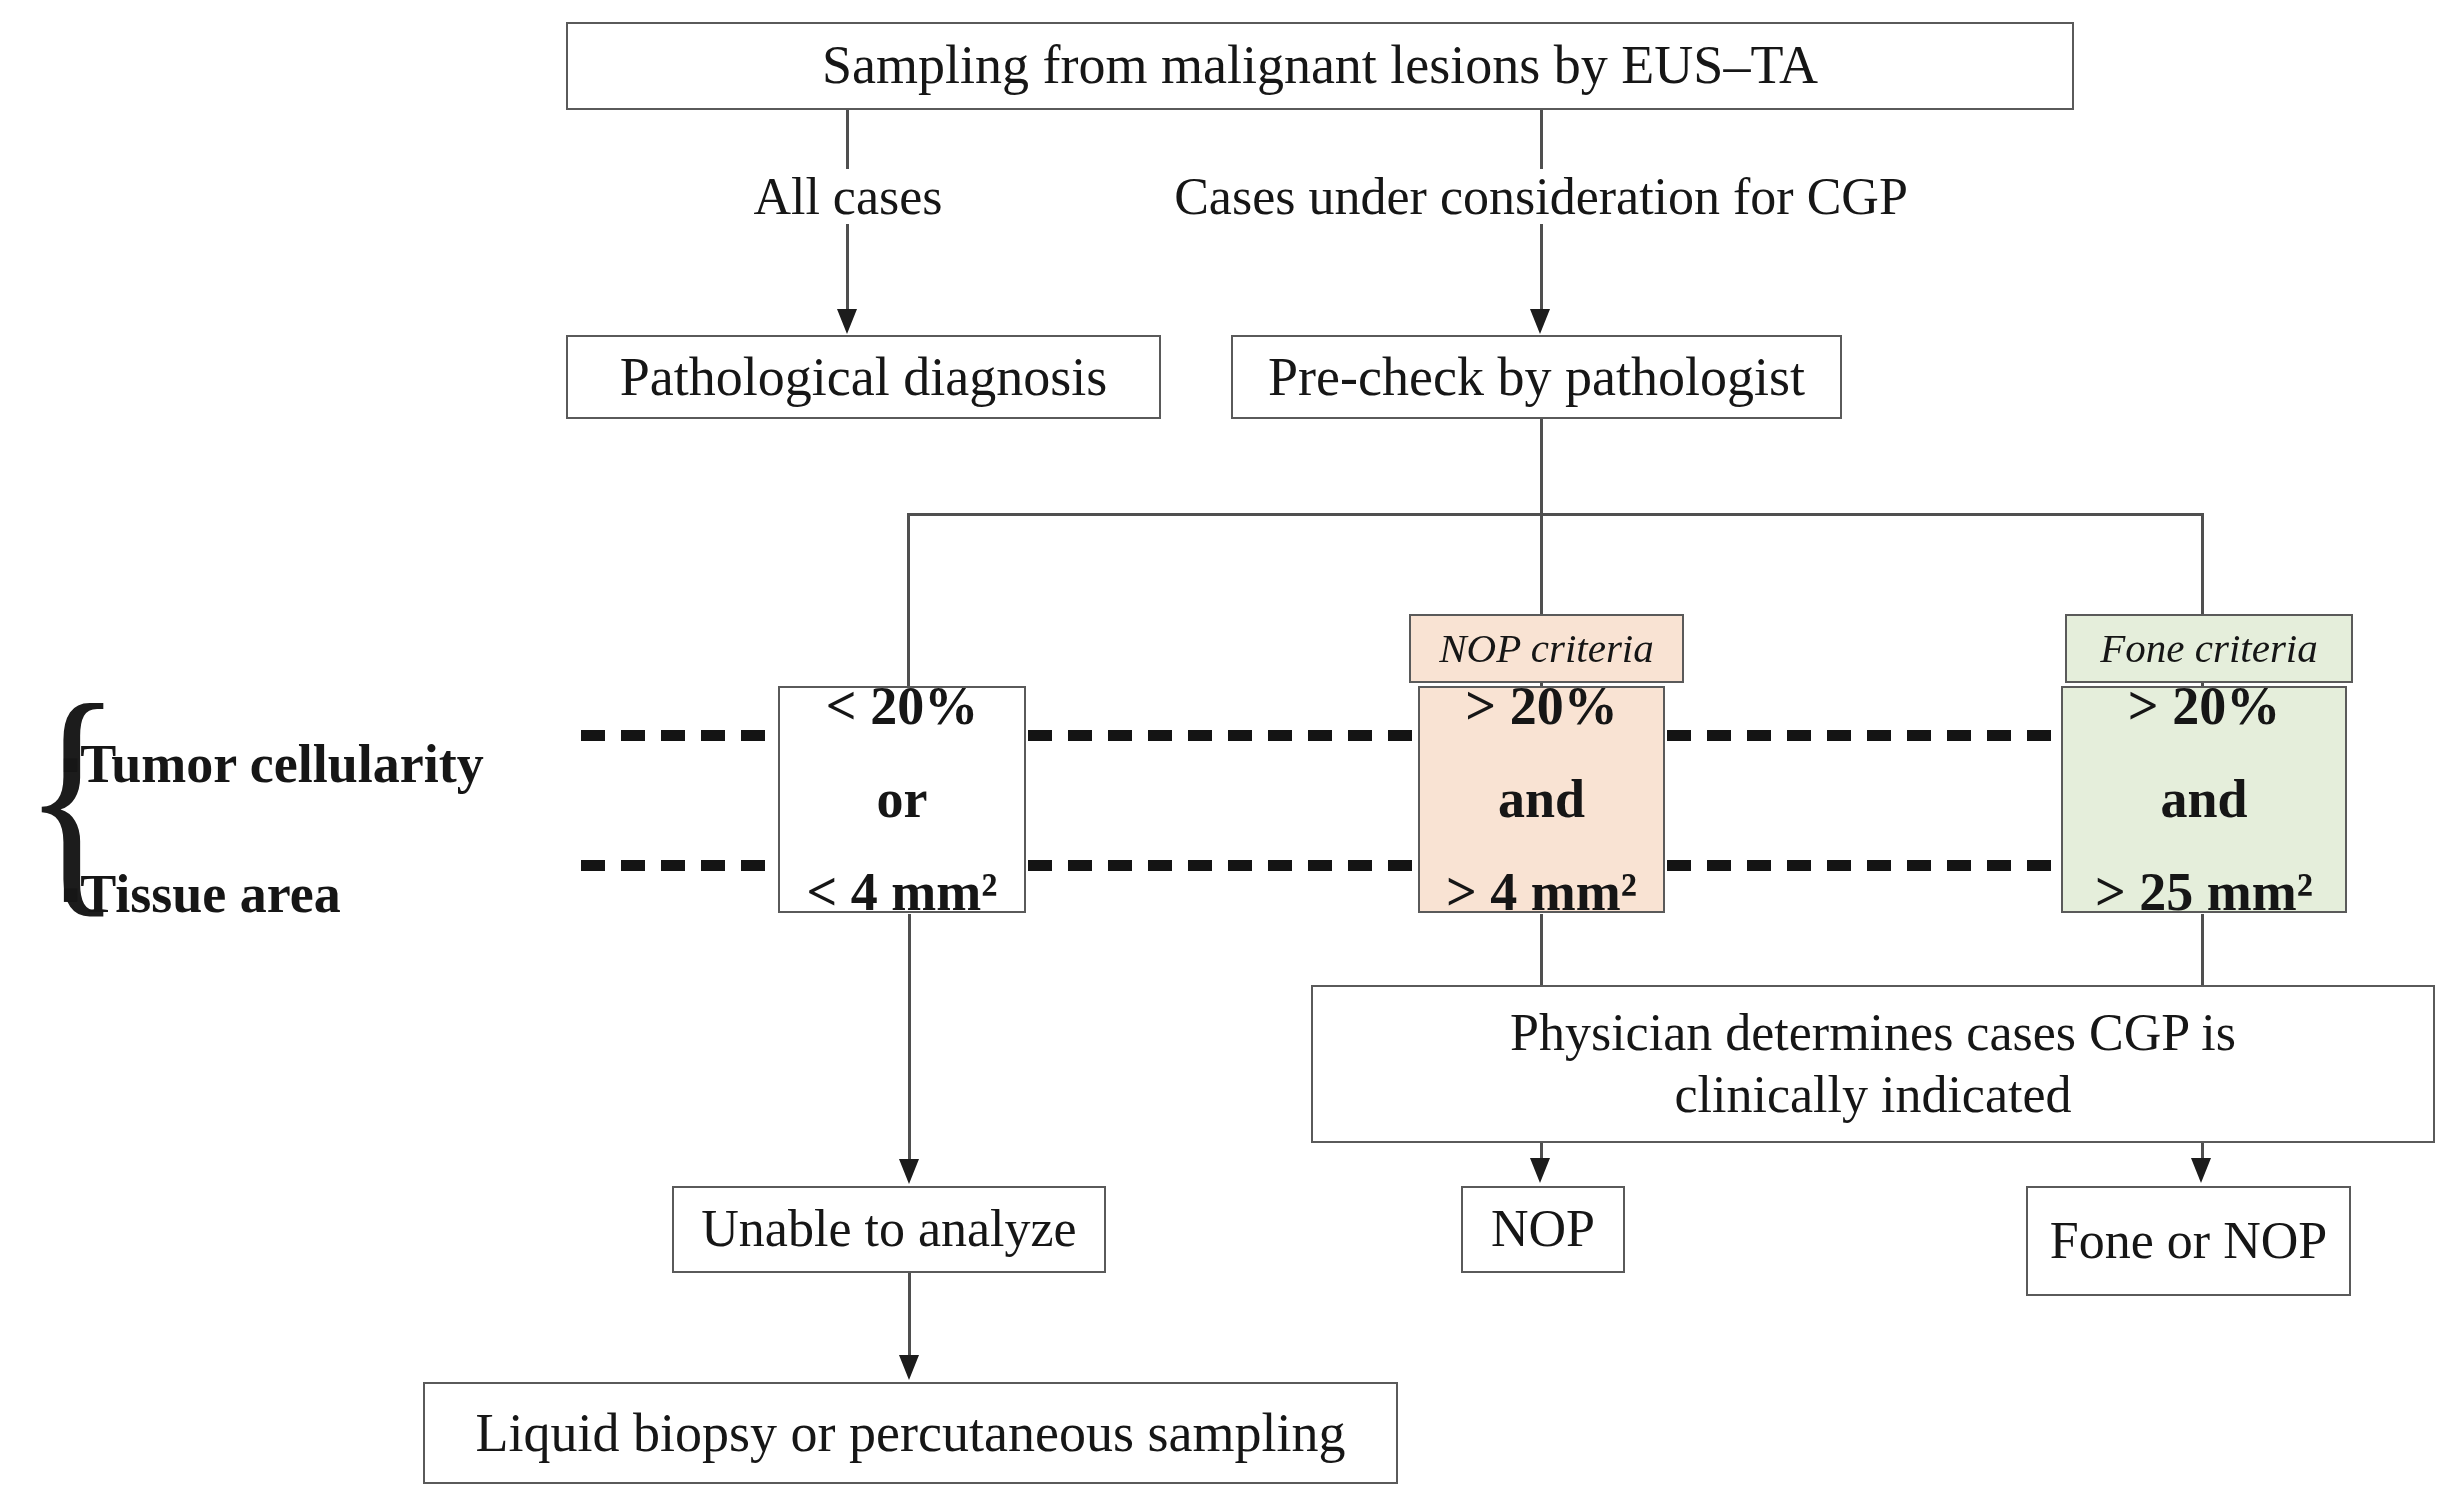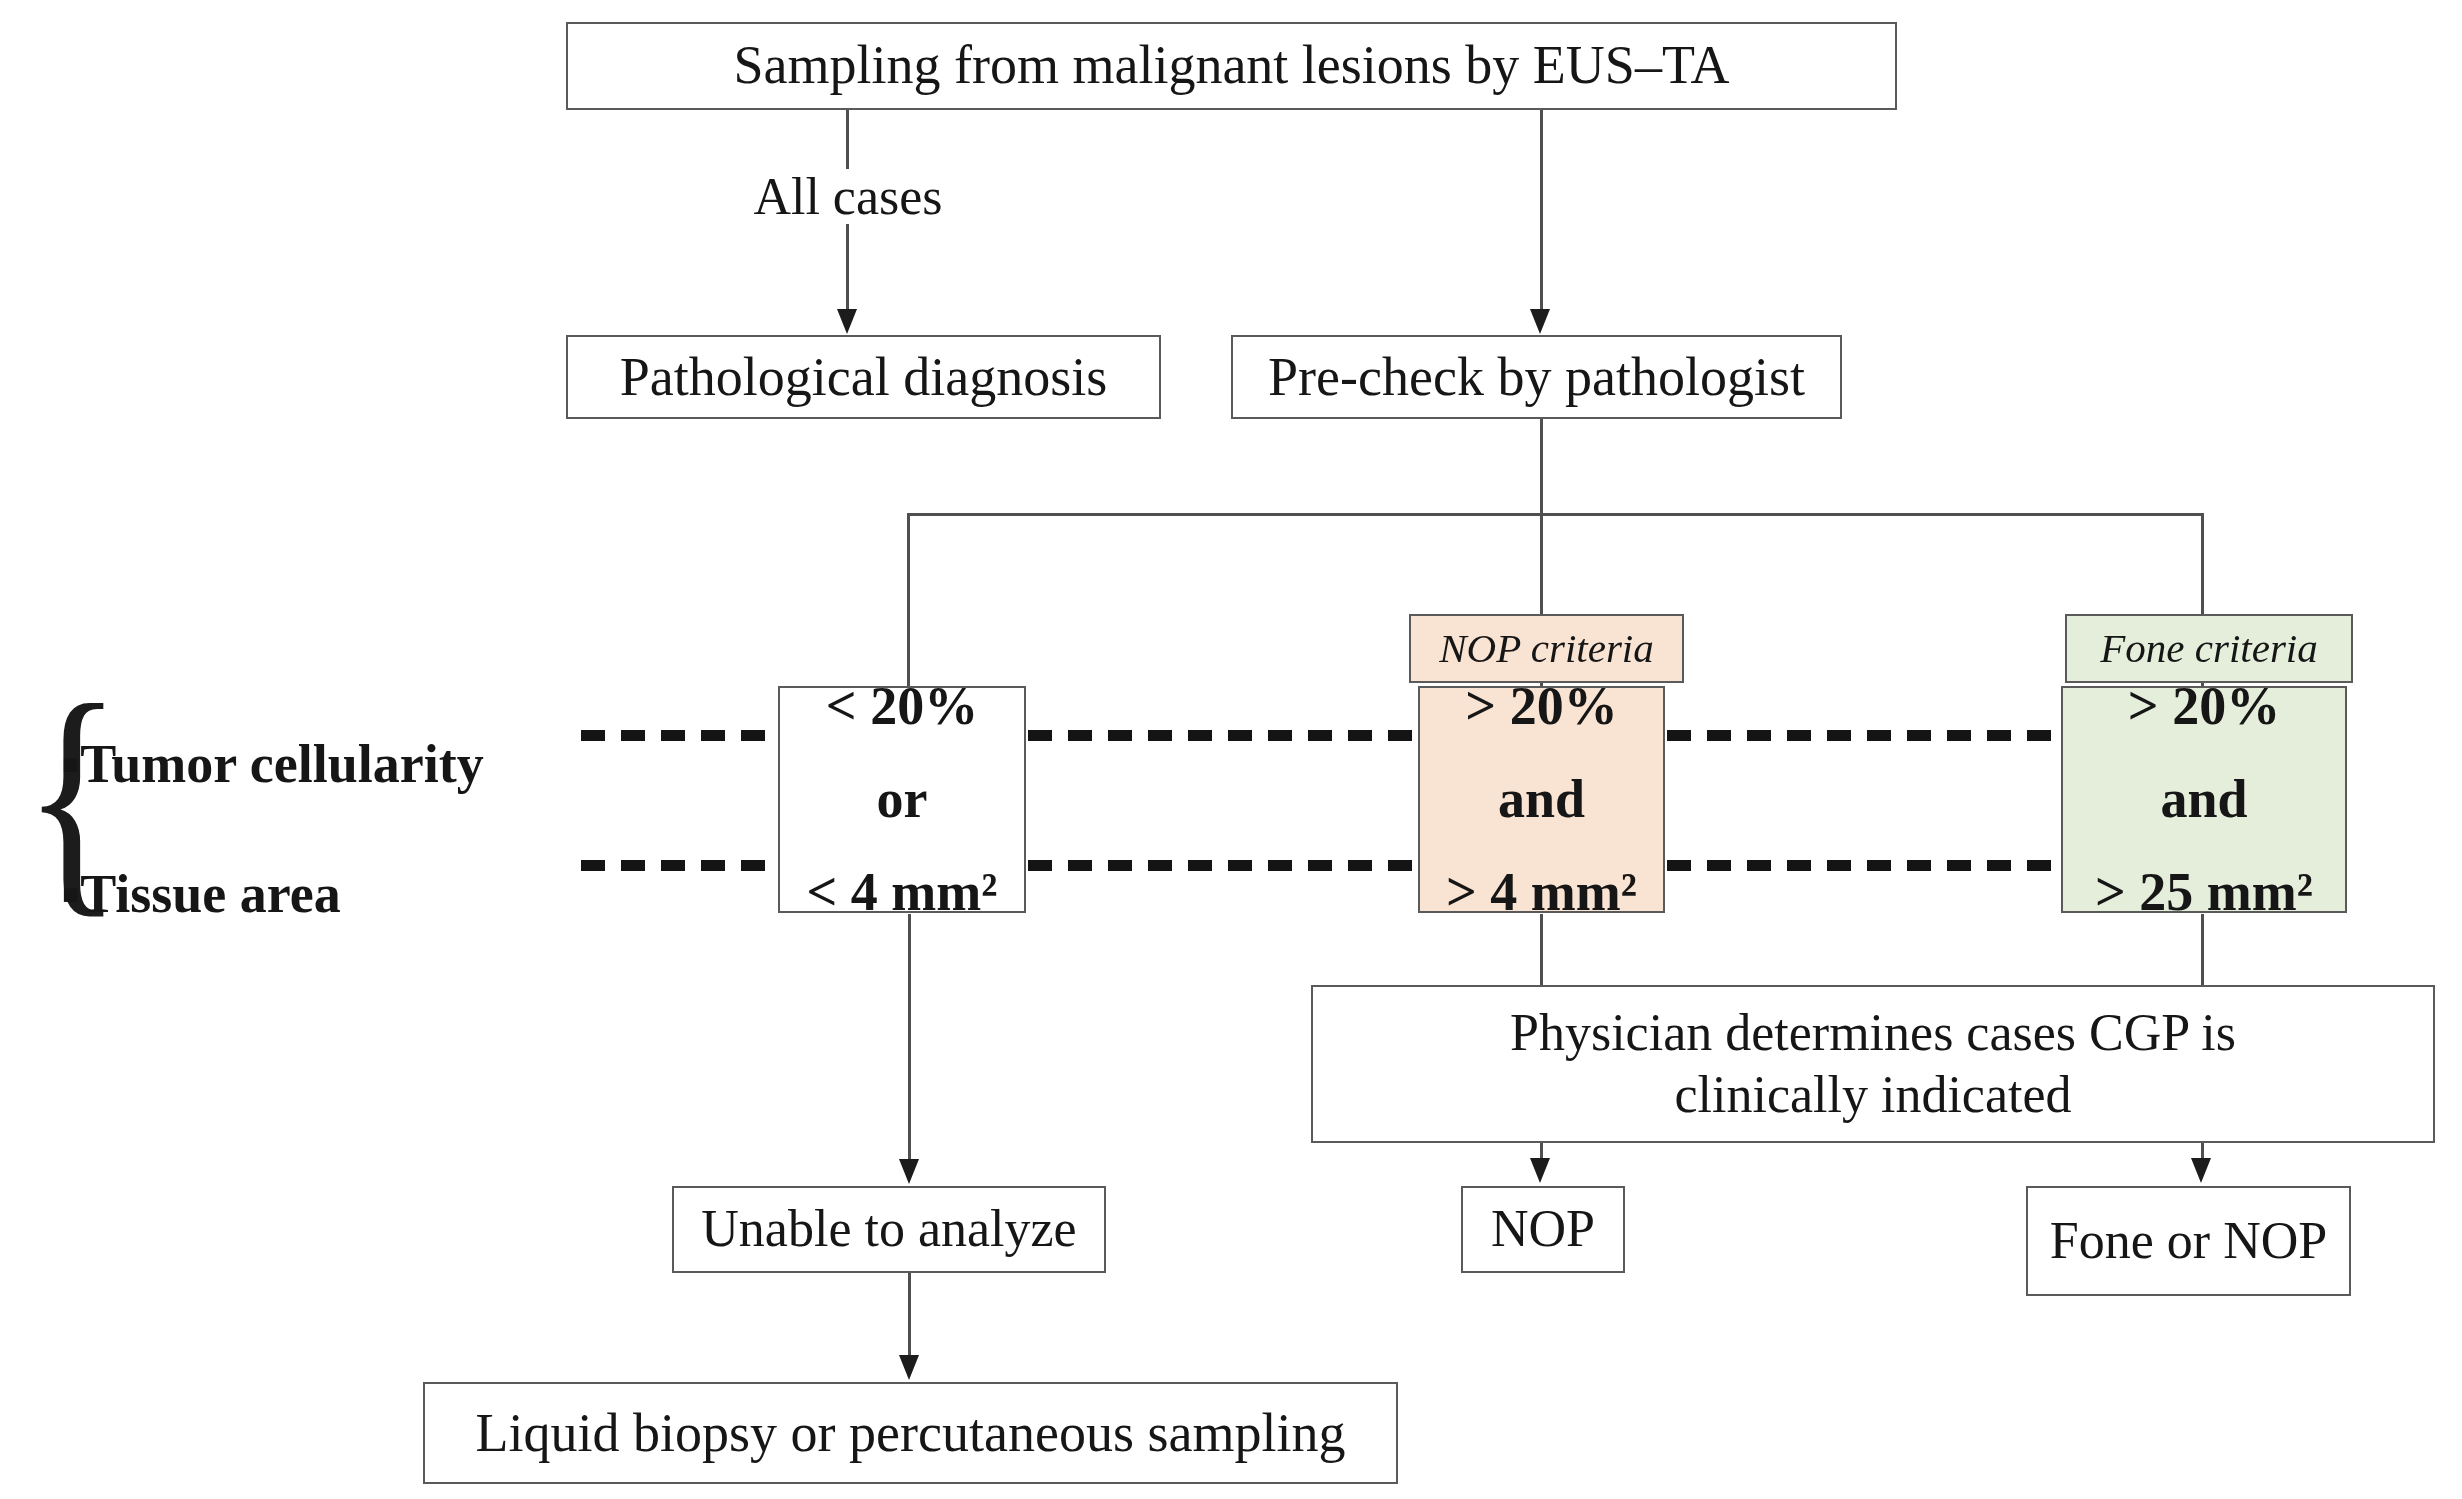--- a/index.html
+++ b/index.html
@@ -69,22 +69,23 @@
   <div class="dash" style="left:1667px;top:730px;width:392px"></div>
   <div class="dash" style="left:581px;top:860px;width:195px"></div>
   <div class="dash" style="left:1028px;top:860px;width:389px"></div>
   <div class="dash" style="left:1667px;top:860px;width:392px"></div>
 
   <div class="brace">{</div>
   <div class="rowlabel" style="left:61px;top:704px">▪Tumor cellularity</div>
   <div class="rowlabel" style="left:61px;top:834px">▪Tissue area</div>
 
   <div class="linelabel" style="left:848px;top:169px">All cases</div>
+  <div class="linelabel" style="left:1541px;top:169px">Cases under consideration for CGP</div>
 
-  <div class="box" style="left:566px;top:21.6px;width:1331px;height:88px">
+  <div class="box" style="left:566px;top:21.6px;width:1508px;height:88px">
     <div class="ln">Sampling from malignant lesions by EUS–TA</div>
   </div>
 
   <div class="box" style="left:566px;top:335px;width:595px;height:84px">
     <div class="ln">Pathological diagnosis</div>
   </div>
 
   <div class="box" style="left:1231px;top:335px;width:611px;height:84px">
     <div class="ln">Pre-check by pathologist</div>
   </div>

